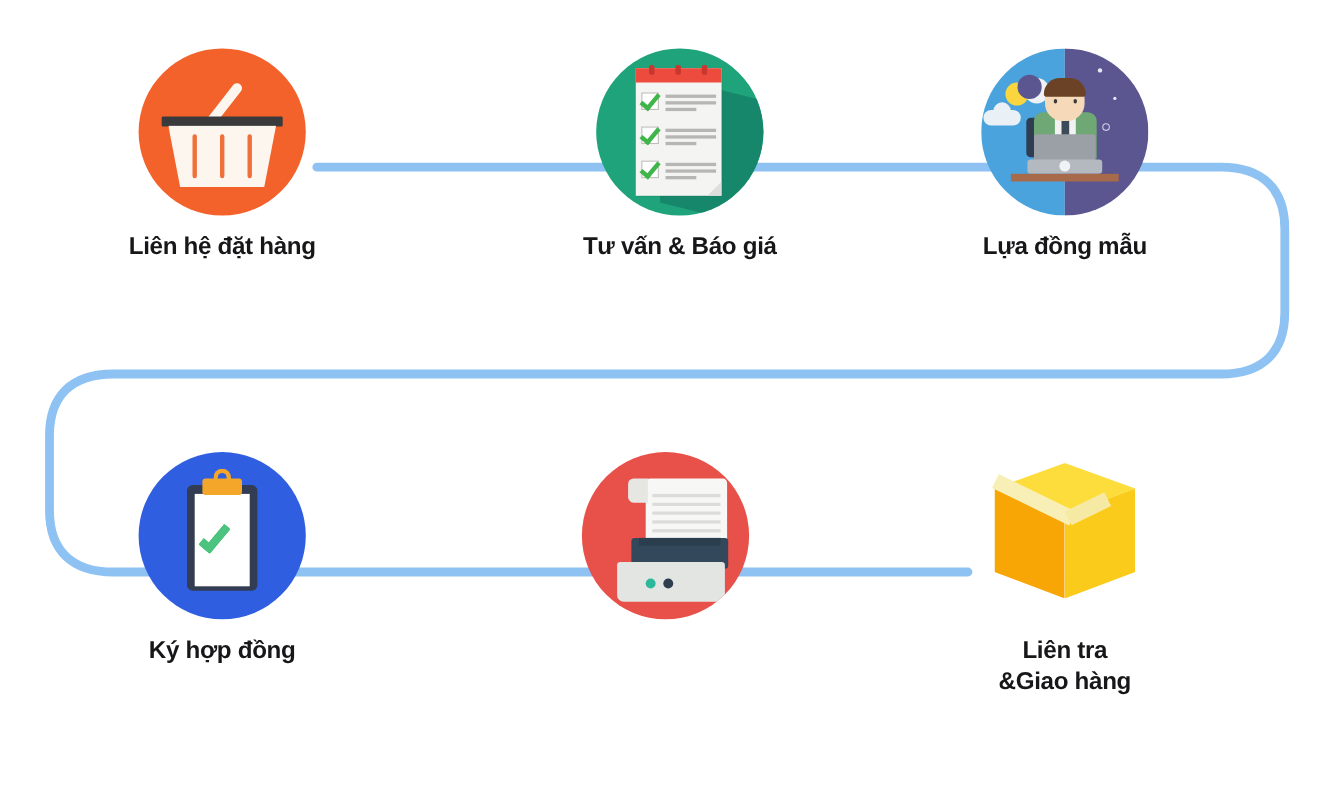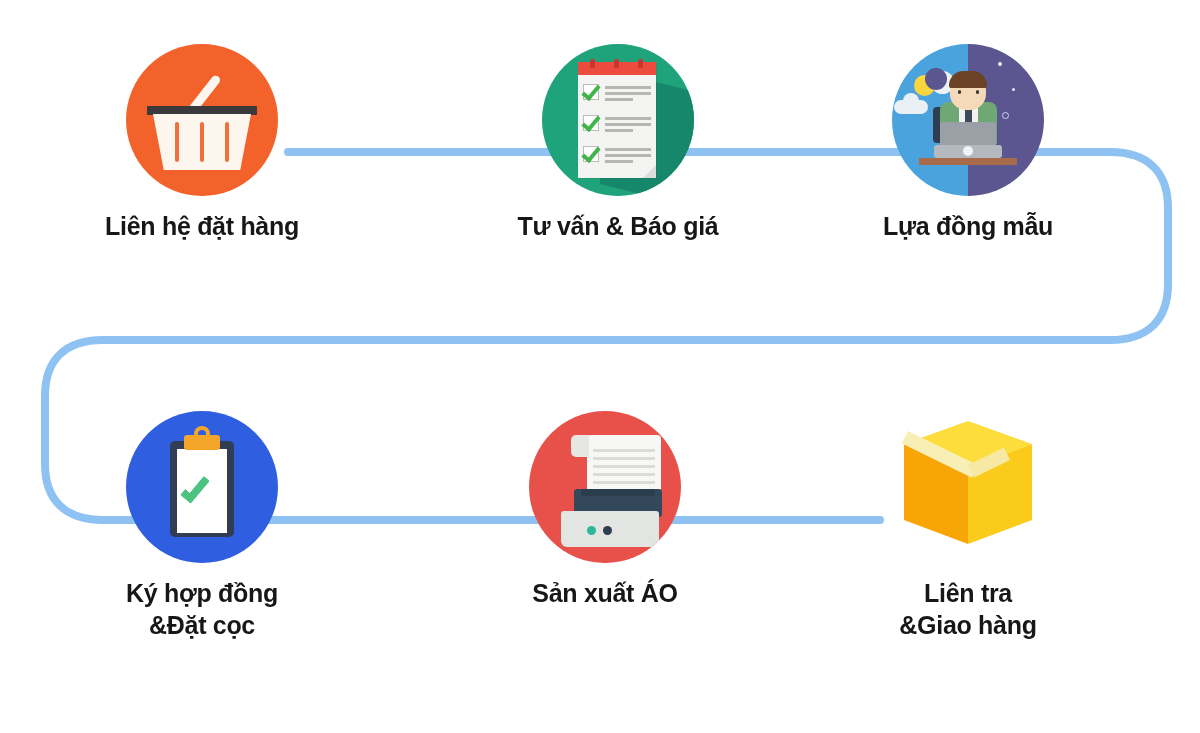--- a/index.html
+++ b/index.html
@@ -35,21 +35,21 @@
     margin: 0 auto;
   }
   .circle {
     width: 152px; height: 152px;
     border-radius: 50%;
     position: relative;
     overflow: hidden;
   }
   .step-label {
     margin-top: 14px;
-    font-size: 25px;
+    font-size: 22px;
     font-weight: bold;
     color: #17171a;
     line-height: 1.28;
     letter-spacing: -0.3px;
     white-space: nowrap;
   }
   .step-label .l2 { display: block; }
 
   
   .basket-handle {
@@ -515,21 +515,20 @@
       <div class="circle" style="background:#2f5fe0;">
         <div class="cb-clip-top"></div>
         <div class="cb-board"></div>
         <div class="cb-paper"></div>
         <div class="cb-clip"></div>
         <div class="cb-tick"></div>
       </div>
     </div>
     <div class="step-label">
       <span>Ký hợp đồng</span>
-      <span class="l2">&amp;Đặt cọc</span>
     </div>
   </div>
 
   <div class="step" style="left:455px; top:411px; width:300px;">
     <div class="step-icon" style="width:152px;height:152px;">
       <div class="circle" style="background:#e8504a;">
         <div class="pr-paper">
           <div class="pr-paper-line" style="top:14px;"></div>
           <div class="pr-paper-line" style="top:22px;"></div>
           <div class="pr-paper-line" style="top:30px;"></div>
@@ -538,23 +537,20 @@
           <div class="pr-paper-line" style="top:54px;"></div>
         </div>
         <div class="pr-paper-curl"></div>
         <div class="pr-slot"></div>
         <div class="pr-slot-inner"></div>
         <div class="pr-body"></div>
         <div class="pr-led" style="left:58px; background:#2bb99a;"></div>
         <div class="pr-led" style="left:74px; background:#2e3d4f;"></div>
       </div>
     </div>
-    <div class="step-label">
-      <span>Sản xuất ÁO</span>
-    </div>
   </div>
 
   <div class="step" style="left:818px; top:411px; width:300px;">
     <div class="step-icon" style="width:152px;height:152px;">
       <div class="box-wrap">
         <div class="box-left"></div>
         <div class="box-right"></div>
         <div class="box-top"></div>
         <div class="box-tape-a"></div>
         <div class="box-tape-b"></div>

